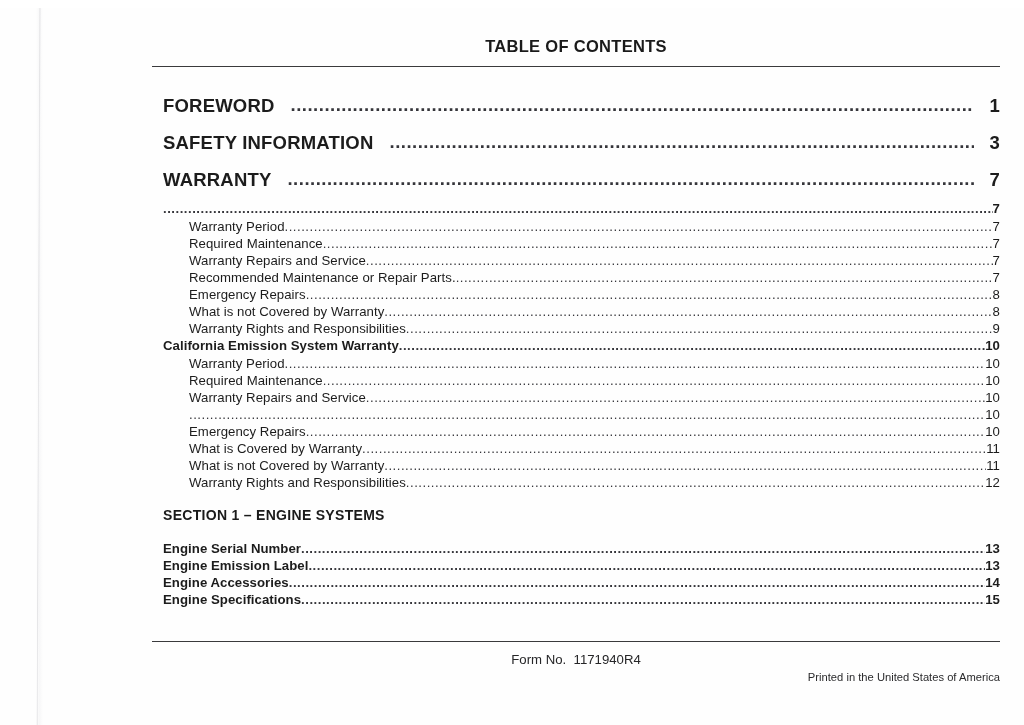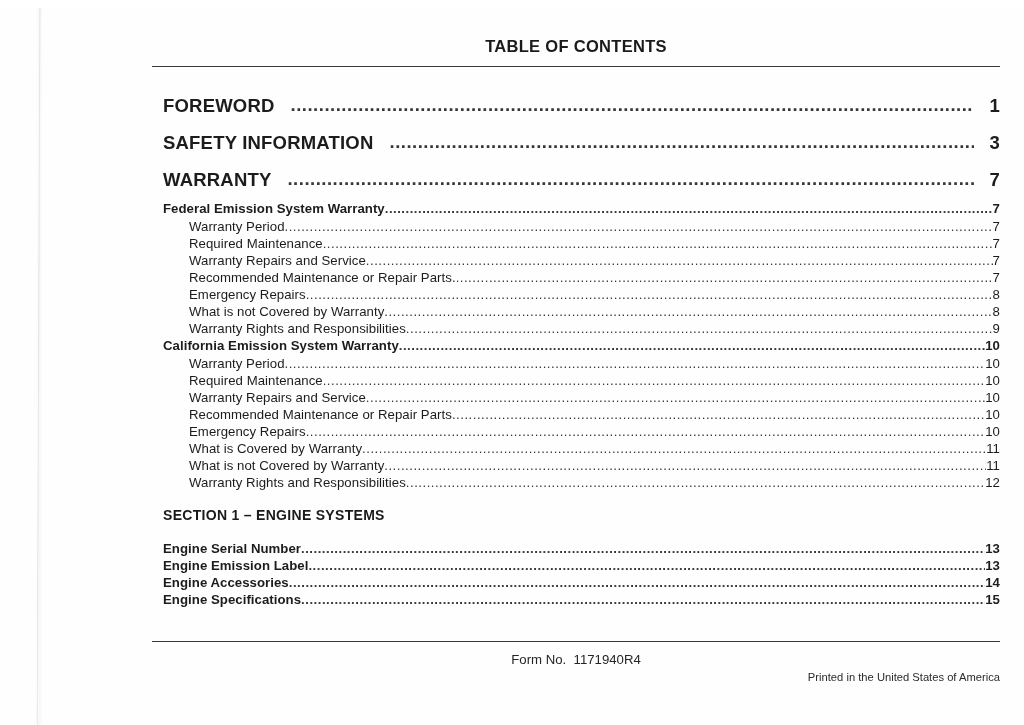--- a/index.html
+++ b/index.html
@@ -195,21 +195,20 @@
           <span class="label">SAFETY INFORMATION</span>
           <span class="leader" aria-hidden="true">............................................................................................................................................................................................................................................................................................................</span>
           <span class="pageno">3</span>
         </div>
         <div class="row lvl0" style="top: 161px;">
           <span class="label">WARRANTY</span>
           <span class="leader" aria-hidden="true">............................................................................................................................................................................................................................................................................................................</span>
           <span class="pageno">7</span>
         </div>
         <div class="row lvl1" style="top: 193px;">
-          <span class="label">Federal Emission System Warranty</span>
           <span class="leader" aria-hidden="true">............................................................................................................................................................................................................................................................................................................</span>
           <span class="pageno">7</span>
         </div>
         <div class="row lvl2" style="top: 211px;">
           <span class="label">Warranty Period</span>
           <span class="leader" aria-hidden="true">............................................................................................................................................................................................................................................................................................................</span>
           <span class="pageno">7</span>
         </div>
         <div class="row lvl2" style="top: 228px;">
           <span class="label">Required Maintenance</span>
@@ -255,21 +254,20 @@
           <span class="label">Required Maintenance</span>
           <span class="leader" aria-hidden="true">............................................................................................................................................................................................................................................................................................................</span>
           <span class="pageno">10</span>
         </div>
         <div class="row lvl2" style="top: 382px;">
           <span class="label">Warranty Repairs and Service</span>
           <span class="leader" aria-hidden="true">............................................................................................................................................................................................................................................................................................................</span>
           <span class="pageno">10</span>
         </div>
         <div class="row lvl2" style="top: 399px;">
-          <span class="label">Recommended Maintenance or Repair Parts</span>
           <span class="leader" aria-hidden="true">............................................................................................................................................................................................................................................................................................................</span>
           <span class="pageno">10</span>
         </div>
         <div class="row lvl2" style="top: 416px;">
           <span class="label">Emergency Repairs</span>
           <span class="leader" aria-hidden="true">............................................................................................................................................................................................................................................................................................................</span>
           <span class="pageno">10</span>
         </div>
         <div class="row lvl2" style="top: 433px;">
           <span class="label">What is Covered by Warranty</span>

